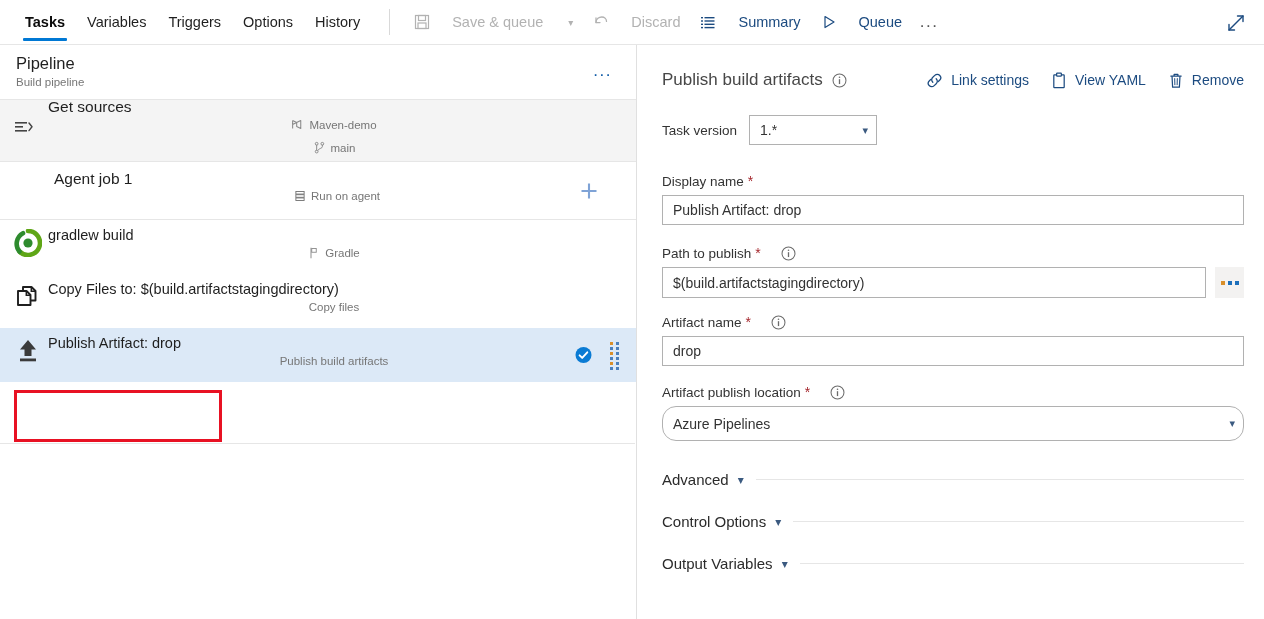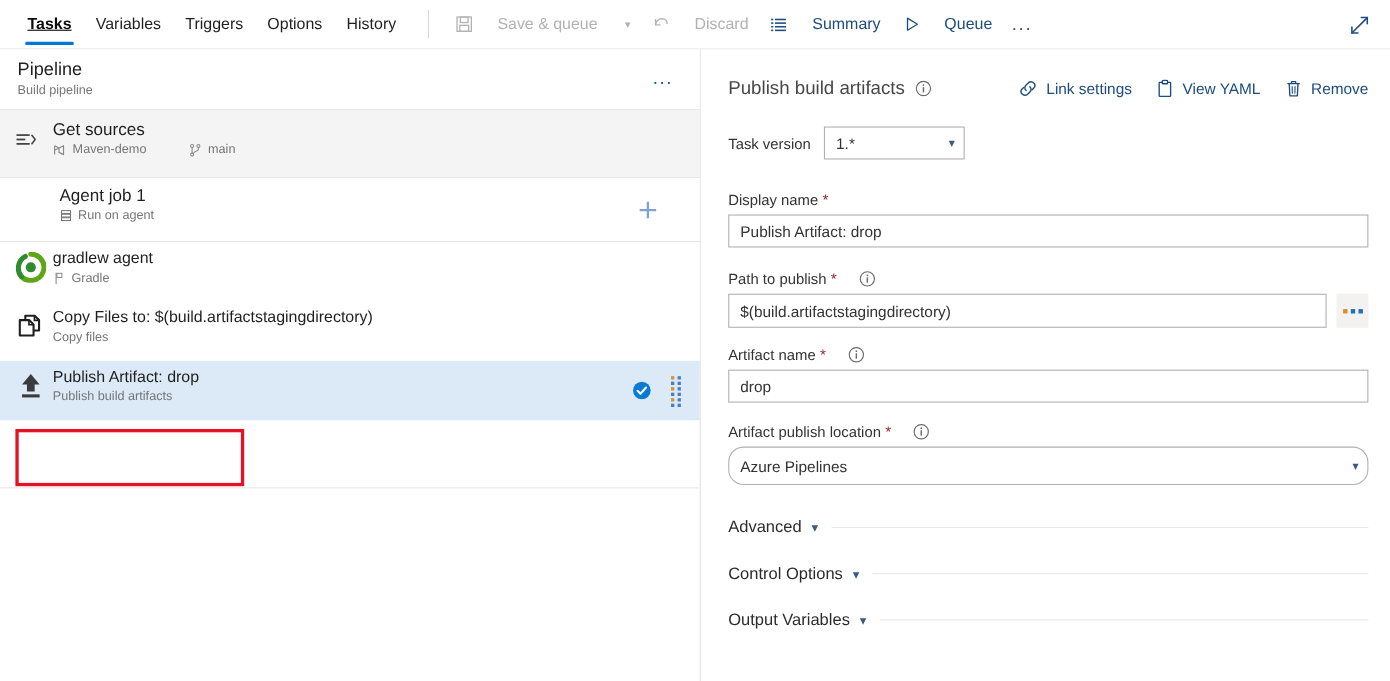--- a/index.html
+++ b/index.html
@@ -29,21 +29,21 @@
   .tab {
     position: relative;
     height: 45px;
     display: flex; align-items: center;
     padding: 0 11px;
     font-size: 14.5px;
     color: #1f1f1f;
     cursor: pointer;
     white-space: nowrap;
   }
-  .tab.active { color: #0b0b0b; font-weight: 600; text-decoration: underline; }
+  .tab.active { color: #0b0b0b; font-weight: 600; }
   .tab.active::after {
     content: "";
     position: absolute; left: 9px; right: 9px; bottom: 4px;
     height: 3px; background: #0078d4; border-radius: 1px;
   }
   .tb-sep {
     width: 1px; height: 26px; background: #d9d9d9;
     margin: 0 14px 0 18px;
   }
   .tb-btn {
@@ -93,21 +93,21 @@
   }
   .row .ic {
     width: 34px; flex: 0 0 34px;
     display: flex; align-items: center; justify-content: flex-start;
     padding-top: 2px;
   }
   .row .txt { flex: 1 1 auto; min-width: 0; }
   .row .title { font-size: 15px; color: #1f1f1f; line-height: 19px; white-space: nowrap; }
   .row .sub {
     font-size: 11.5px; color: #767676; margin-top: 2px;
-    display: flex; align-items: center; gap: 5px;
+    display: flex; align-items: center; gap: 5px; flex-direction: column;
   }
   .sub-item { display: flex; align-items: center; gap: 5px; }
   .sub-gap { width: 28px; display: inline-block; }
 
   .getsources {
     height: 62px; background: #f4f4f4;
     border-bottom: 1px solid #e6e6e6;
     align-items: center; padding-top: 0;
   }
   .getsources .title { font-size: 15.5px; }
@@ -383,21 +383,21 @@
 
     <div class="row task-row">
       <div class="ic">
         <svg width="28" height="28" viewBox="0 0 28 28">
           <path d="M14 2 A12 12 0 1 1 5.5 22.5" fill="none" stroke="#5fa617" stroke-width="4.6" stroke-linecap="round"></path>
           <path d="M5.5 22.5 A12 12 0 0 1 9 4.2" fill="none" stroke="#2e8b2e" stroke-width="4.6" stroke-linecap="round"></path>
           <circle cx="14" cy="14" r="4.6" fill="#2e8b2e"></circle>
         </svg>
       </div>
       <div class="txt">
-        <div class="title">gradlew agent</div>
+        <div class="title">gradlew build</div>
         <div class="sub">
           <span class="sub-item">
             <span>
               <svg width="12" height="12" viewBox="0 0 16 16">
                 <path d="M4 1.5 L4 14.5" stroke="#8a8a8a" stroke-width="1.3" stroke-linecap="round"></path>
                 <rect x="5" y="2" width="6" height="5" fill="none" stroke="#8a8a8a" stroke-width="1.2"></rect>
               </svg>
             </span>
             <span>Gradle</span>
           </span>

